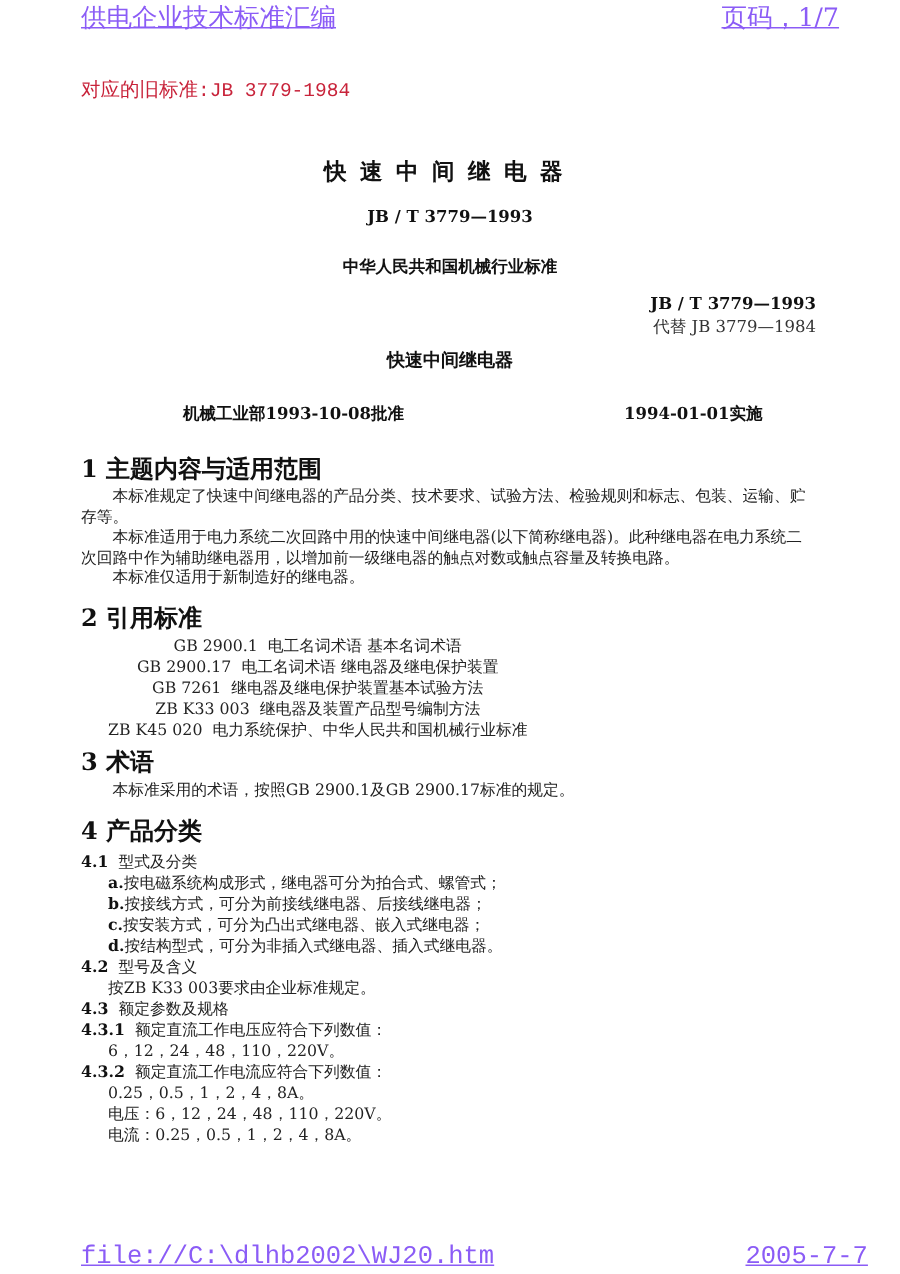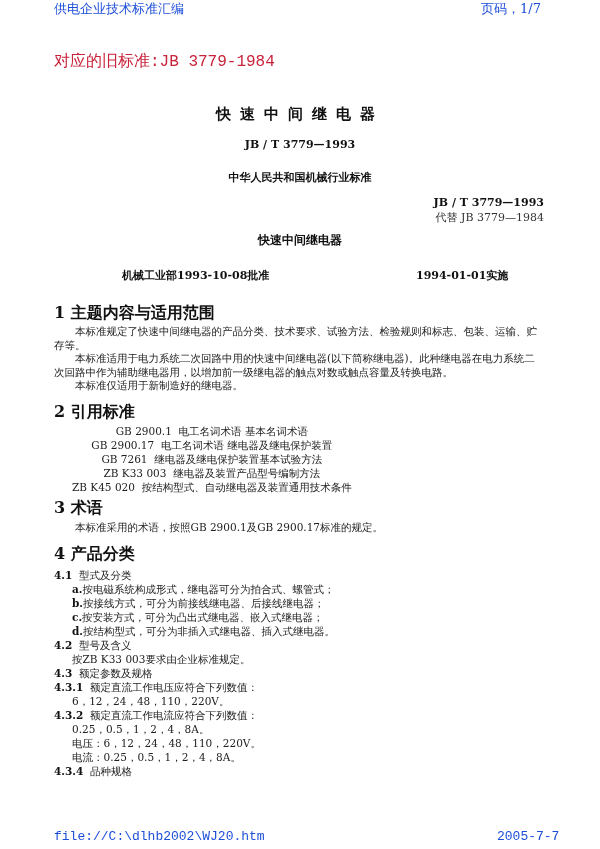--- a/index.html
+++ b/index.html
@@ -2,23 +2,23 @@
 <html><head>
 <meta charset="utf-8">
 <style>
   html, body { margin: 0; padding: 0; background: #ffffff; }
   body {
     width: 600px; height: 849px; position: relative; overflow: hidden;
     font-family: "DejaVu Serif", "Liberation Serif", serif;
     color: #222;
   }
   .abs { position: absolute; white-space: nowrap; }
-  .hdr { font-size: 13px; color: #1d4ed8; }
+  .hdr { font-size: 17px; color: #8b5cf6; text-decoration: underline; }
   .mono { font-family: "Liberation Mono", "DejaVu Sans Mono", monospace; }
-  .red { color: #c8233a; font-size: 16px; }
+  .red { color: #c8233a; font-size: 13px; }
   .title { font-size: 15px; font-weight: bold; letter-spacing: 9px; color: #111; }
   .bold { font-weight: bold; color: #111; }
   .b11 { font-size: 11px; }
   .t10 { font-size: 10.5px; line-height: 14px; color: #222; }
   .sec { font-size: 16px; font-weight: bold; color: #111; }
   .para { position: absolute; left: 54px; width: 496px; font-size: 10.5px; line-height: 13.5px; color: #222; }
   .para .ind { display: inline-block; width: 21px; }
   .list { position: absolute; font-size: 10.5px; line-height: 14px; color: #222; }
   .list div { white-space: nowrap; }
   .num { font-weight: bold; color: #111; }
@@ -55,21 +55,21 @@
 <div class="para" style="top:379px;">
   <div><span class="ind"></span><span>本标准仅适用于新制造好的继电器。</span></div>
 </div>
 
 <div class="abs sec" style="left:54px; top:402px;">2  引用标准</div>
 <div class="list" style="left:72px; top:424px;text-align:center;">
   <div><span>GB 2900.1</span>&nbsp;&nbsp;<span>电工名词术语   基本名词术语</span></div>
   <div><span>GB 2900.17</span>&nbsp;&nbsp;<span>电工名词术语   继电器及继电保护装置</span></div>
   <div><span>GB 7261</span>&nbsp;&nbsp;<span>继电器及继电保护装置基本试验方法</span></div>
   <div><span>ZB K33 003</span>&nbsp;&nbsp;<span>继电器及装置产品型号编制方法</span></div>
-  <div><span>ZB K45 020</span>&nbsp;&nbsp;<span>按结构型式、自动继电器及装置通用技术条件</span></div>
+  <div><span>ZB K45 020</span>&nbsp;&nbsp;<span>电力系统保护、中华人民共和国机械行业标准</span></div>
 </div>
 
 <div class="abs sec" style="left:54px; top:498px;">3  术语</div>
 <div class="abs t10" style="left:75px; top:520px;">本标准采用的术语，按照GB 2900.1及GB 2900.17标准的规定。</div>
 
 <div class="abs sec" style="left:54px; top:544px;">4  产品分类</div>
 
 <div class="list" style="left:54px; top:568px;">
   <div><span class="num">4.1</span>&nbsp;&nbsp;<span>型式及分类</span></div>
   <div style="padding-left:18px;"><span class="num">a.</span><span>按电磁系统构成形式，继电器可分为拍合式、螺管式；</span></div>
@@ -84,17 +84,16 @@
 
   <div><span class="num">4.3.1</span>&nbsp;&nbsp;<span>额定直流工作电压应符合下列数值：</span></div>
   <div style="padding-left:18px;">6，12，24，48，110，220V。</div>
 
   <div><span class="num">4.3.2</span>&nbsp;&nbsp;<span>额定直流工作电流应符合下列数值：</span></div>
   <div style="padding-left:18px;">0.25，0.5，1，2，4，8A。</div>
 
   <div style="padding-left:18px;">电压：6，12，24，48，110，220V。</div>
   <div style="padding-left:18px;">电流：0.25，0.5，1，2，4，8A。</div>
 
-  <div><span class="num">4.3.4</span>&nbsp;&nbsp;<span>品种规格</span></div>
 </div>
 
 <div class="abs hdr mono" style="left:54px; top:829px;">file://C:\dlhb2002\WJ20.htm</div>
 <div class="abs hdr mono" style="left:497px; top:829px;">2005-7-7</div>
 
 </body></html>

